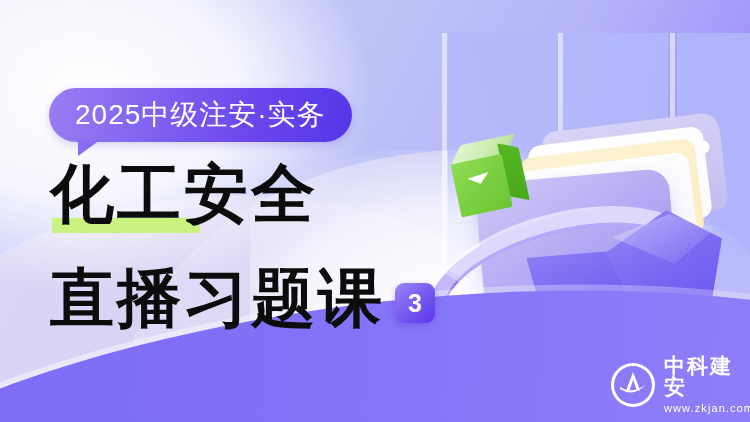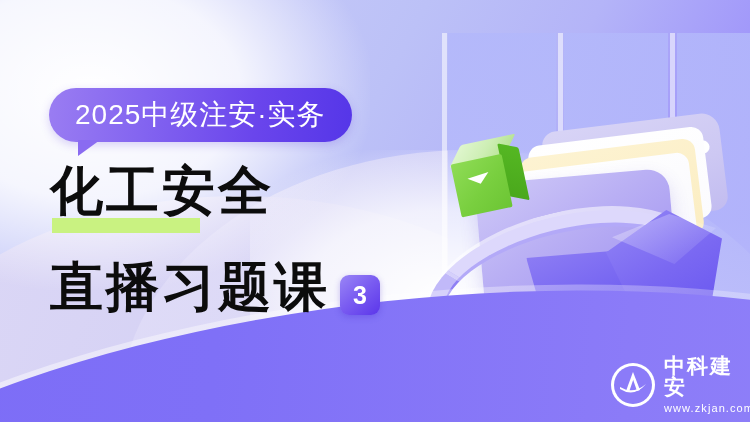--- a/index.html
+++ b/index.html
@@ -78,30 +78,30 @@
     border-left:0 solid transparent;
     border-right:22px solid transparent;
     border-top:16px solid #8a6bf1;
   }
 
   
   .headline{position:absolute;left:50px;top:158px;width:420px;}
   .hl-row{position:relative;height:74px;}
   .hl-text{
     position:relative;z-index:2;
-    font-family:Liberation Mono, monospace;
+    font-family:Liberation Serif, serif;
     font-weight:700;color:#0c0c0c;
-    font-size:53px;line-height:74px;letter-spacing:3px;
+    font-size:64px;line-height:74px;letter-spacing:3px;
     white-space:nowrap;
   }
   .hl-underline{
     position:absolute;z-index:1;left:2px;top:60px;
     width:148px;height:15px;background:#c9f281;
   }
-  .hl-row2{position:relative;height:74px;margin-top:22px;display:flex;align-items:center;text-align:center;}
+  .hl-row2{position:relative;height:74px;margin-top:30px;display:flex;align-items:center;text-align:center;}
   .num-badge{
     margin-left:10px;margin-top:8px;
     width:40px;height:40px;border-radius:9px;
     background:linear-gradient(138deg,#9a86f6 0%,#7a5cf1 48%,#5b36ea 100%);
     color:#fff;font-size:25px;font-weight:700;
     display:flex;align-items:center;justify-content:center;
     box-shadow:0 2px 6px rgba(70,40,200,.28);
     font-family:"Liberation Sans",sans-serif;
   }
 

